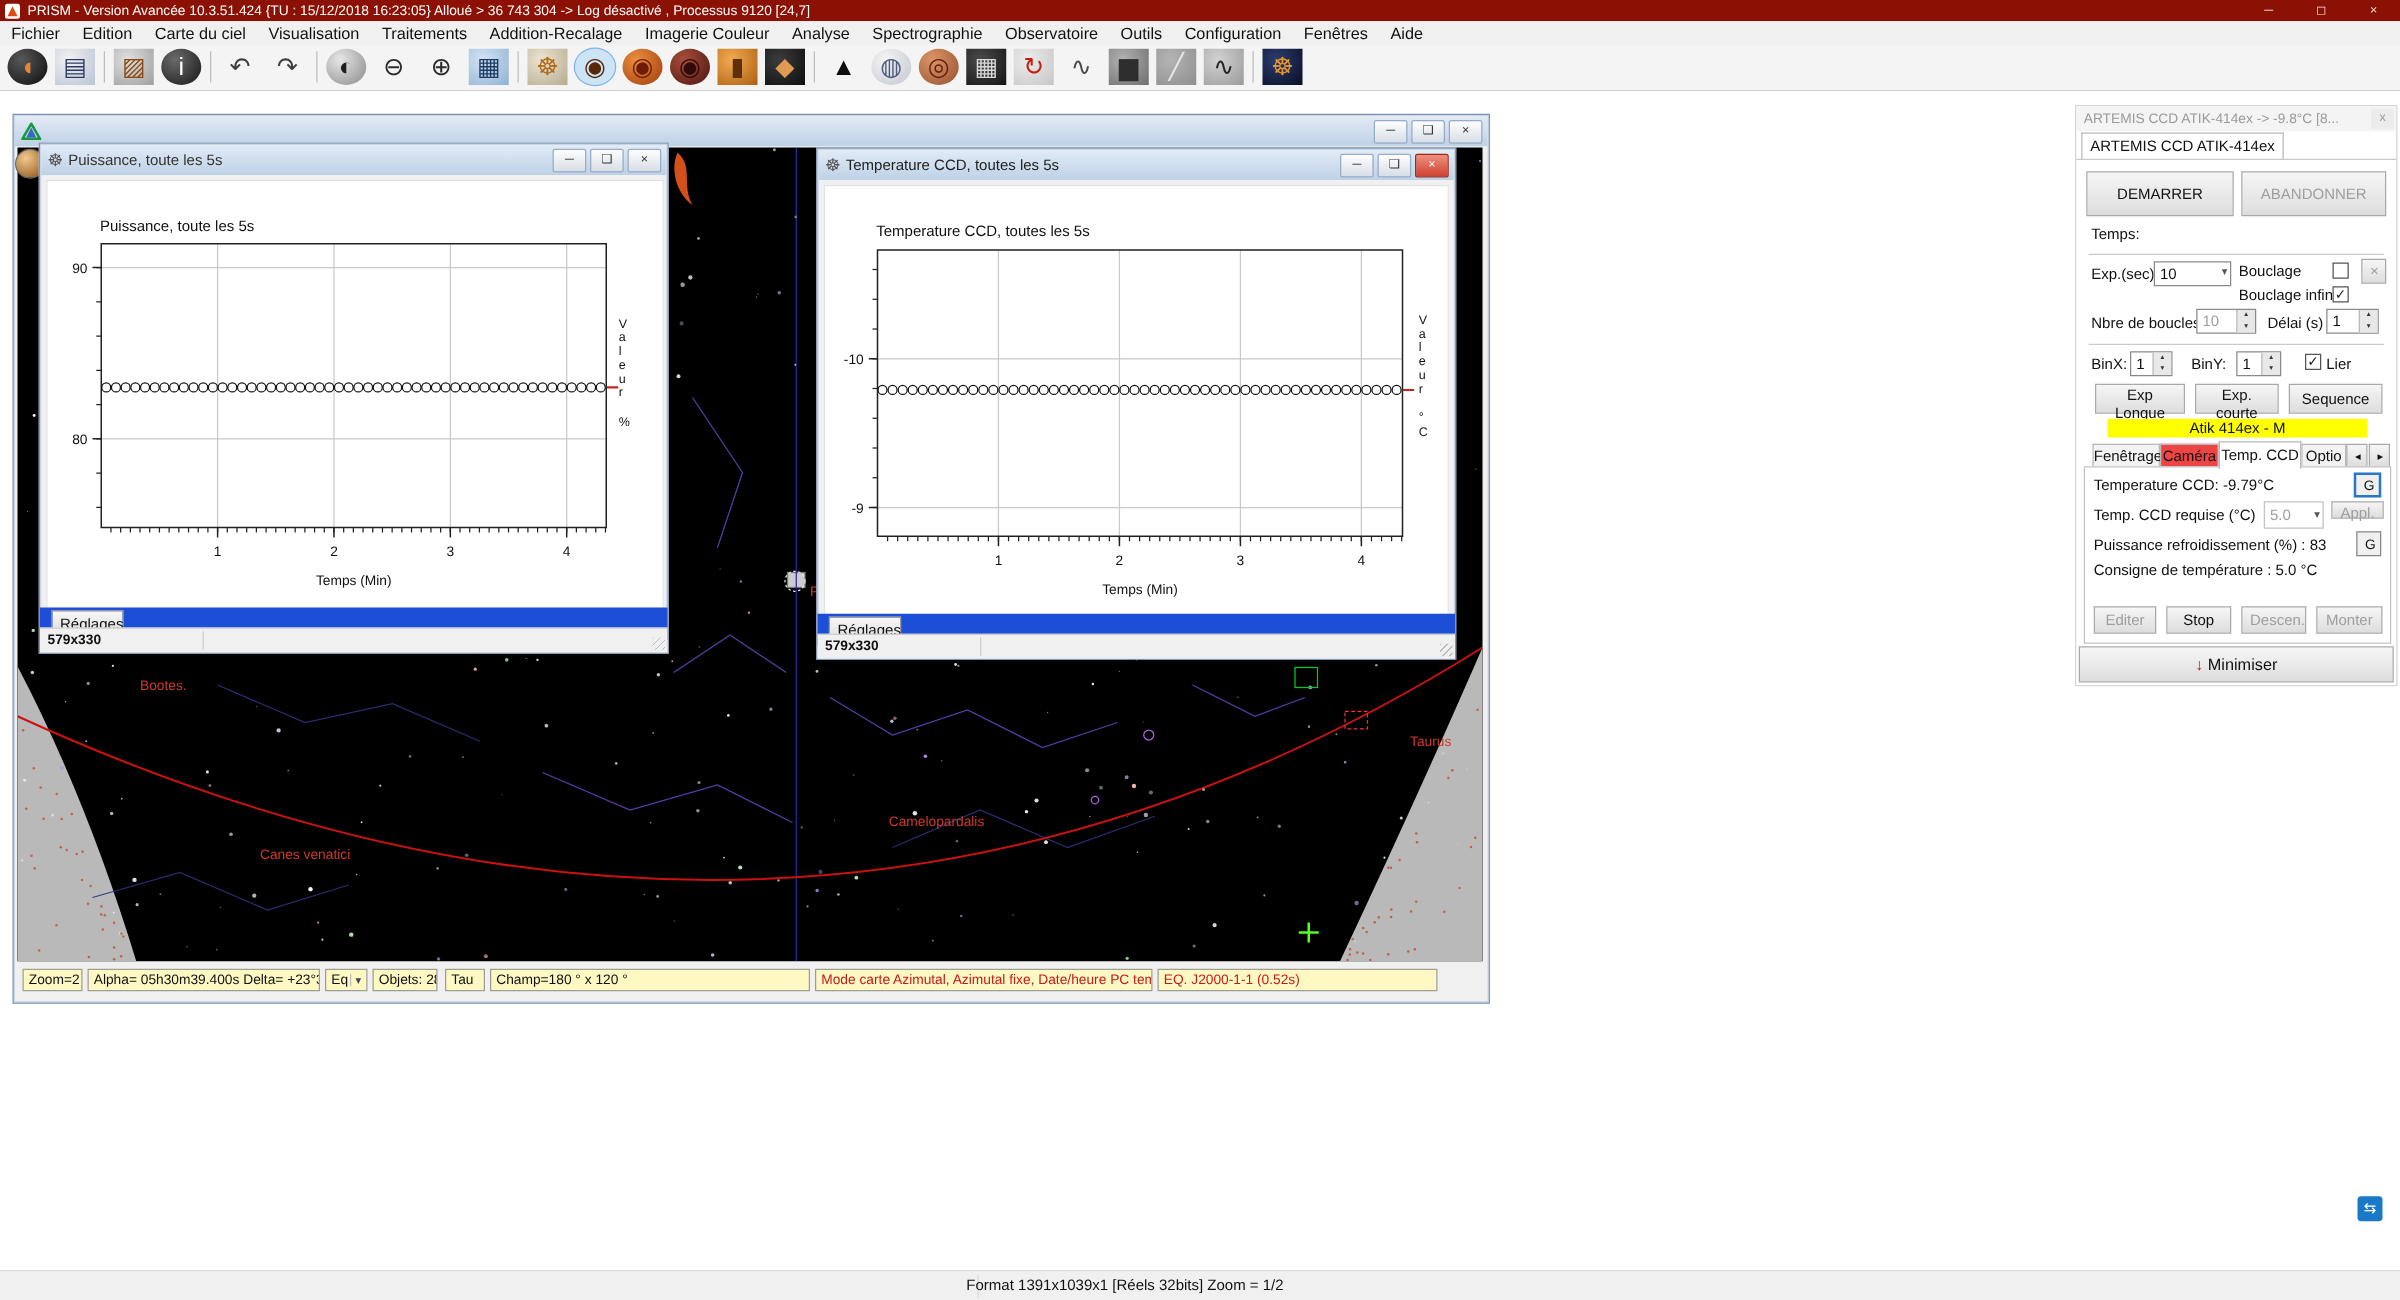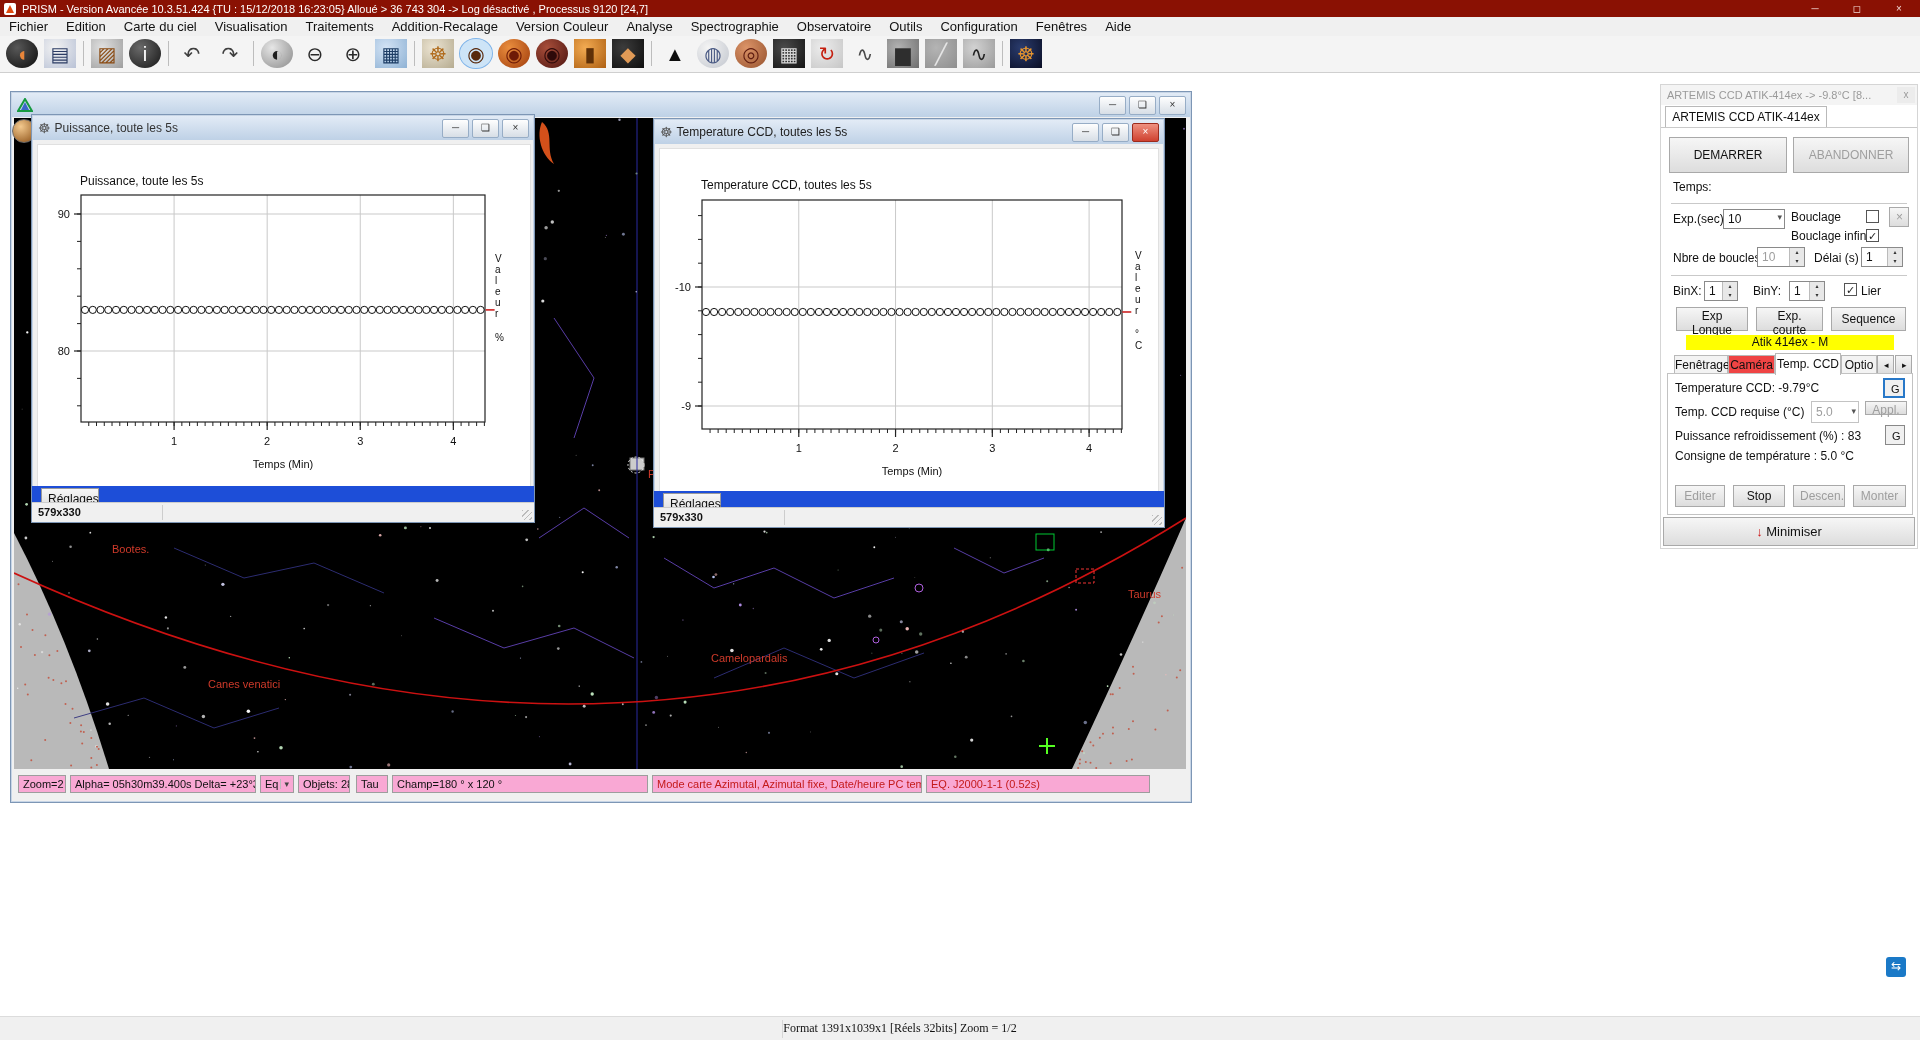--- a/index.html
+++ b/index.html
@@ -35,21 +35,21 @@
   .cap{width:25px;height:17px;margin-left:3px;border:1px solid #97adc6;border-radius:2px;
     background:linear-gradient(#fefefe,#d7dee6);font-size:10px;color:#333;text-align:center;line-height:16px;}
   .cap.red{background:linear-gradient(#ef9180,#cf4130);color:#fff;border-color:#9c2b1d;}
   .gearico{font-size:14px;color:#555;margin-left:5px;}
 
   
   #sky-client{position:absolute;left:3px;top:26px;width:1172px;height:651px;background:#000;overflow:hidden;}
   #sky-svg{position:absolute;left:0;top:0;}
   .sky-label{position:absolute;font-size:11px;color:#cf3a2a;white-space:nowrap;}
   #sky-status{position:absolute;left:3px;top:680px;width:1172px;height:24px;background:#f0f0f0;display:flex;align-items:center;}
-  .seg{height:18px;border:1px solid #9d9d9d;background:#f9a8d4;font-size:11px;color:#111;
+  .seg{height:18px;border:1px solid #9d9d9d;background:#fef9c3;font-size:11px;color:#111;
     display:flex;align-items:center;padding:0 4px;box-sizing:border-box;white-space:nowrap;overflow:hidden;}
   .seg.red{color:#c41a1a;}
   .seg .dd{margin-left:auto;font-size:9px;color:#444;border-left:1px solid #bbb;padding-left:3px;}
   #sphere-btn{position:absolute;left:12px;top:46px;width:22px;height:22px;border-radius:50%;
     border:1px solid #6a6a6a;background:radial-gradient(circle at 35% 30%,#f3c98e,#8a4e14);z-index:6;}
 
   
   .chart-win .panel{position:absolute;left:5px;top:29px;background:#fff;border:1px solid #e0e0e0;}
   .chart-foot{position:absolute;left:0;right:0;height:26px;background:#1d4ed8;padding-left:46px;}
   .rbtn{position:absolute;left:9px;top:2px;width:58px;height:20px;background:linear-gradient(#f7f7f7,#dedede);
@@ -83,21 +83,21 @@
   .chk{position:absolute;width:13px;height:13px;border:1px solid #555;background:#fff;font-size:11px;
     line-height:12px;text-align:center;color:#222;box-sizing:border-box;}
   .gbtn{position:absolute;width:22px;height:20px;border:1px solid #888;background:#f0f0f0;font-size:11px;
     color:#111;text-align:center;line-height:18px;box-sizing:border-box;}
   .gbtn.focus{border:2px solid #2878c8;line-height:16px;}
   .hr{position:absolute;height:1px;background:#c9c9c9;}
 
   
   #bottombar{position:absolute;left:0;top:1016px;width:1920px;height:24px;background:#f0f0f0;
     border-top:1px solid #dcdcdc;font-size:12px;color:#111;}
-  #bottombar .txt{position:absolute;left:0;right:120px;top:4px;text-align:center;font-family:Liberation Serif, serif;}
+  #bottombar .txt{position:absolute;left:0;right:120px;top:4px;text-align:center;}
   #bottombar .div{position:absolute;left:782px;top:3px;width:1px;height:18px;background:#d6d6d6;}
   #tv-icon{position:absolute;left:1886px;top:884px;width:20px;height:20px;background:#1a79c7;border-radius:3px;
     color:#fff;font-size:12px;text-align:center;line-height:19px;z-index:30;}
 </style>
 </head>
 <body>
 
 <div id="screen">
 
   <div id="titlebar">
@@ -110,21 +110,21 @@
     </div>
   </div>
 
   <div id="menubar">
       <span class="mi">Fichier</span>
       <span class="mi">Edition</span>
       <span class="mi">Carte du ciel</span>
       <span class="mi">Visualisation</span>
       <span class="mi">Traitements</span>
       <span class="mi">Addition-Recalage</span>
-      <span class="mi">Version Couleur</span>
+      <span class="mi">Imagerie Couleur</span>
       <span class="mi">Analyse</span>
       <span class="mi">Spectrographie</span>
       <span class="mi">Observatoire</span>
       <span class="mi">Outils</span>
       <span class="mi">Configuration</span>
       <span class="mi">Fenêtres</span>
       <span class="mi">Aide</span>
     </div>
 
   <div id="toolbar">

